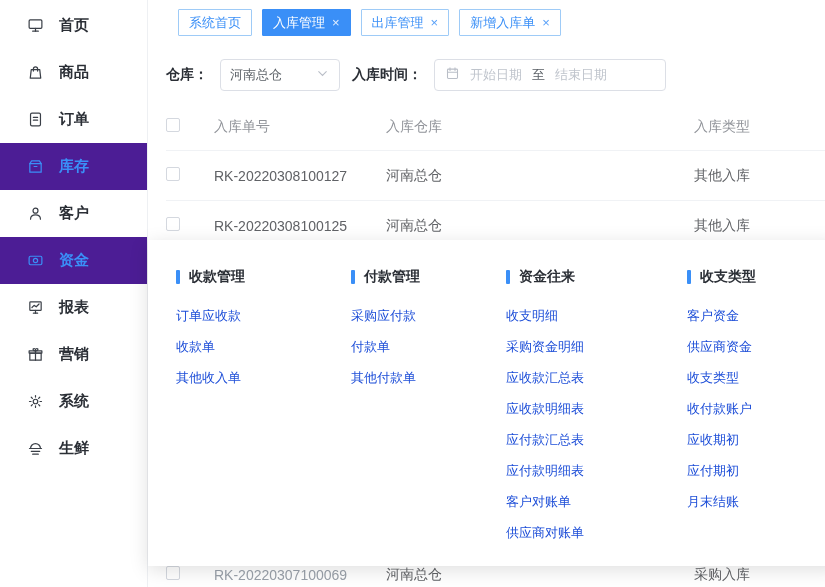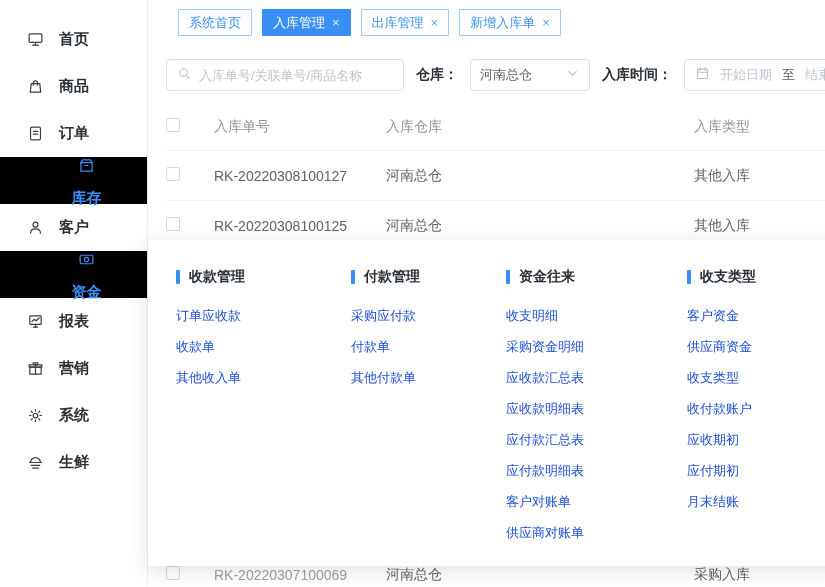--- a/index.html
+++ b/index.html
@@ -1,25 +1,25 @@
 <!DOCTYPE html>
 <html><head>
 <meta charset="utf-8">
 <style>
   * { margin:0; padding:0; box-sizing:border-box; }
   html,body { width:825px; height:587px; overflow:hidden; background:#fff;
     font-family:"Liberation Sans","DejaVu Sans",sans-serif; }
   .app { display:flex; width:825px; height:587px; }
 
   
-  .sidebar { width:148px; background:#fff; border-right:1px solid #eef0f3; padding-top:16px; flex:0 0 148px; }
+  .sidebar { width:148px; background:#fff; border-right:1px solid #eef0f3; padding-top:2px; flex:0 0 148px; }
   .side-item { height:47px; display:flex; align-items:center; padding-left:26px; gap:15px;
     color:#2b2f36; font-size:15px; font-weight:600; cursor:pointer; }
   .side-item .ic { width:18px; height:18px; display:flex; align-items:center; justify-content:center; color:#3a3f47; }
-  .side-item.active { background:#000000; color:#3a8ff7;flex-direction:column; }
+  .side-item.active { background:#4c1d95; color:#3a8ff7; }
   .side-item.active .ic { color:#3a8ff7; }
   .ic svg { width:17px; height:17px; stroke:currentColor; fill:none; stroke-width:1.7; stroke-linecap:round; stroke-linejoin:round; }
 
   
   .main { flex:1; position:relative; background:#fff; min-width:0; }
 
   
   .tabbar { display:flex; align-items:center; gap:10px; padding:9px 0 9px 30px; }
   .tab { height:27px; display:flex; align-items:center; gap:7px; padding:0 10px;
     border:1px solid #9ecbf7; border-radius:1px; background:#fff; color:#3a8ff7; font-size:13px; cursor:pointer; }
@@ -182,27 +182,20 @@
         <span>出库管理</span>
         <span class="tab-close">×</span>
       </div>
       <div class="tab">
         <span>新增入库单</span>
         <span class="tab-close">×</span>
       </div>
     </div>
 
     <div class="filters">
-      <div class="search-box">
-        <span class="gicon"><svg viewBox="0 0 24 24">
-              <circle cx="10.5" cy="10.5" r="6"></circle>
-              <line x1="15" y1="15" x2="20" y2="20"></line>
-            </svg></span>
-        <input type="text" placeholder="入库单号/关联单号/商品名称" style="">
-      </div>
       <span class="flabel">仓库：</span>
       <div class="select">
         <span>河南总仓</span>
         <span class="gicon"><svg viewBox="0 0 24 24">
               <polyline points="6,9 12,15 18,9"></polyline>
             </svg></span>
       </div>
       <span class="flabel">入库时间：</span>
       <div class="daterange">
         <span class="gicon"><svg viewBox="0 0 24 24">

